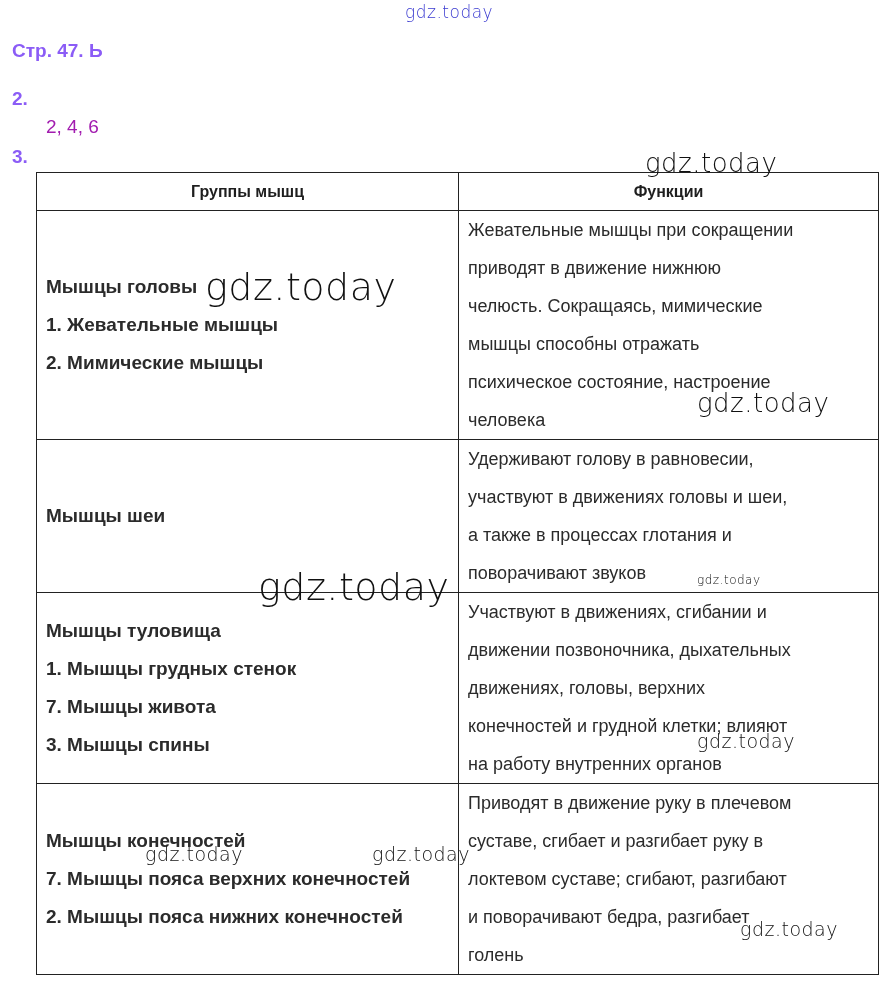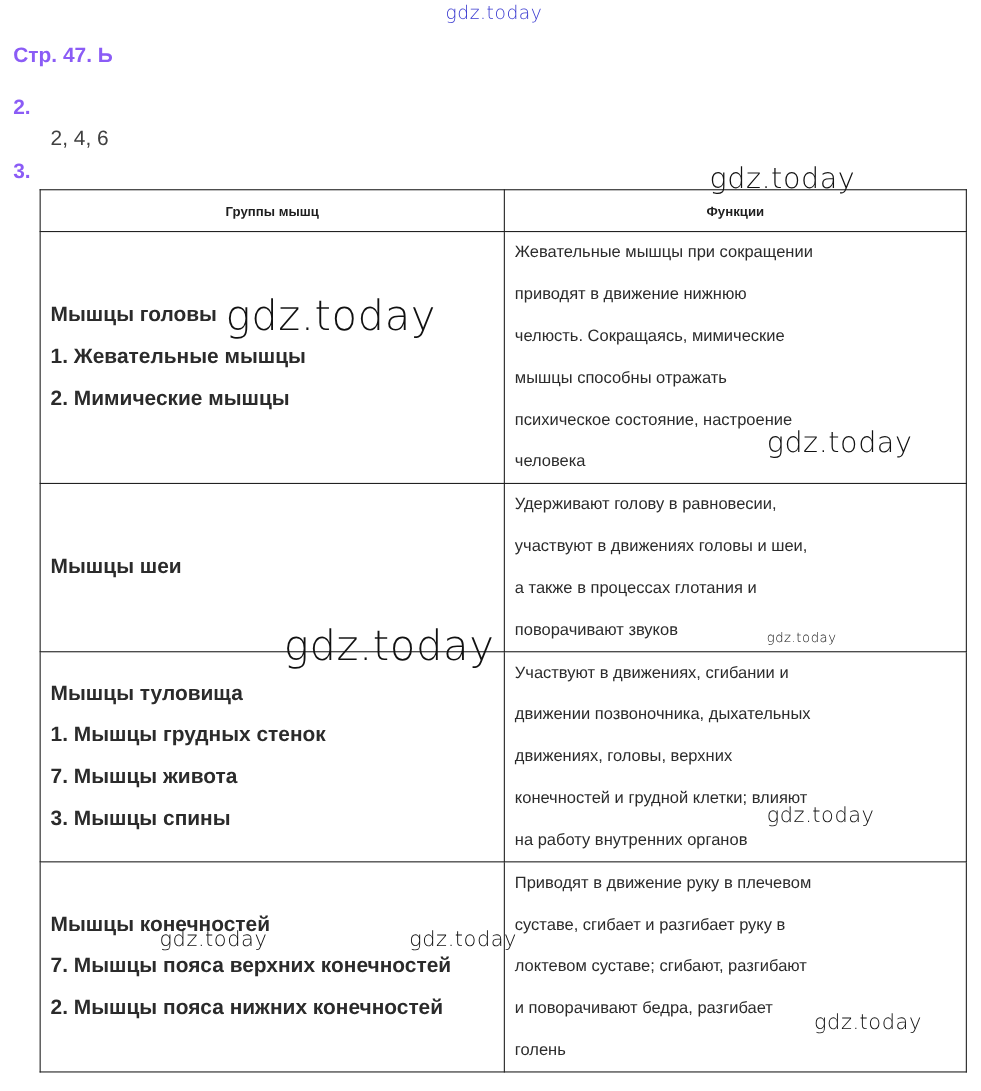--- a/index.html
+++ b/index.html
@@ -1,27 +1,27 @@
 <!DOCTYPE html>
 <html><head>
 <meta charset="utf-8">
 <style>
   html, body { margin:0; padding:0; background:#ffffff; }
   body { width:892px; height:992px; position:relative; overflow:hidden;
          font-family:"Liberation Sans", sans-serif; color:#2b2b2b; }
   .abs { position:absolute; }
   .heading { font-weight:bold; font-size:19px; color:#8b5cf6; }
-  .answer { font-size:19px; color:#404040; }
+  .answer { font-size:19px; color:#a21caf; }
   table.muscles { position:absolute; left:36px; top:172px; width:843px;
     border-collapse:collapse; table-layout:fixed; }
   table.muscles td, table.muscles th { border:1.5px solid #222; padding:0 9px; vertical-align:middle; }
-  table.muscles th { font-weight:bold; font-size:12px; height:37px; color:#1e1e1e; }
+  table.muscles th { font-weight:bold; font-size:16px; height:37px; color:#1e1e1e; }
   .col1 { width:403px; }
   .cell-left { font-size:19px; line-height:38px;font-weight:bold; }
-  .cell-right { font-size:15px; line-height:38px; vertical-align:top !important; }
+  .cell-right { font-size:18px; line-height:38px; vertical-align:top !important; }
   .wm { position:absolute; font-family:"DejaVu Sans", sans-serif; color:#111; letter-spacing:0.5px; font-weight:300; white-space:nowrap;text-align:center; }
   .wm-blue { color:#3a3ad0; }
 </style>
 </head>
 <body>
 
 <div class="abs heading" style="left:12px;top:40px;">Стр. 47. Ь</div>
 <div class="abs heading" style="left:12px;top:88px;">2.</div>
 <div class="abs answer" style="left:46px;top:116px;">2, 4, 6</div>
 <div class="abs heading" style="left:12px;top:146px;">3.</div>

